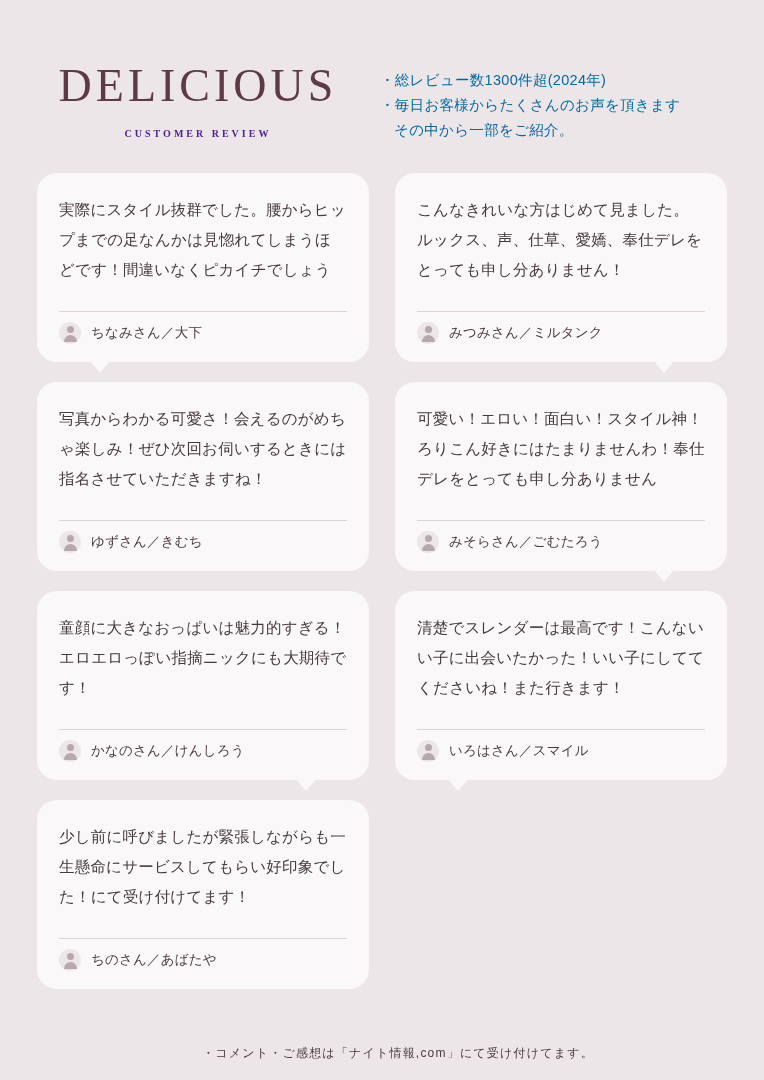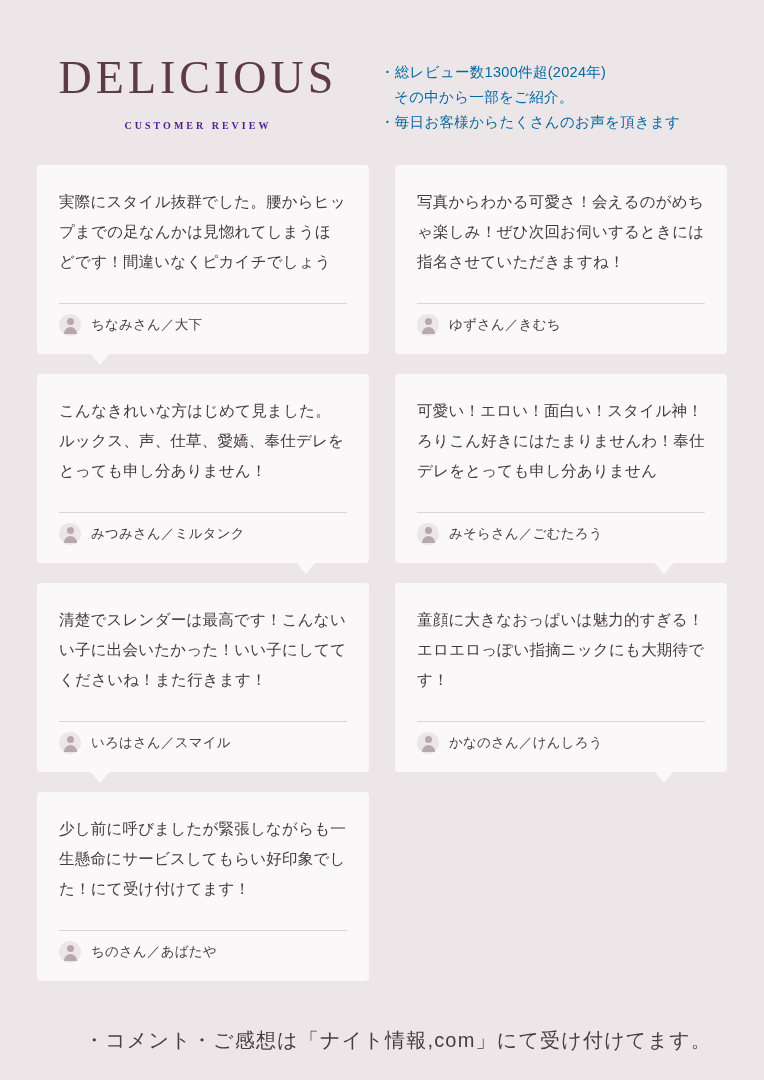--- a/index.html
+++ b/index.html
@@ -21,20 +21,21 @@
     box-sizing: border-box;
     position: relative;
   }
 
   
   .header {
     display: flex;
     align-items: flex-start;
     padding: 48px 30px 0 38px;
     box-sizing: border-box;
+    margin-top: 8px;
   }
   .title-block {
     width: 320px;
     flex: 0 0 320px;
     text-align: center;
     padding-top: 6px;
   }
   .main-title {
     font-family: "Liberation Serif", "DejaVu Serif", serif;
     font-size: 46px;
@@ -75,21 +76,21 @@
     display: grid;
     grid-template-columns: 1fr 1fr;
     column-gap: 26px;
     row-gap: 20px;
   }
   .review-cell {
     position: relative;
   }
   .card {
     background: #fbf8f9;
-    border-radius: 4px;
+    border-radius: 20px;
     padding: 22px 22px 14px 22px;
     box-sizing: border-box;
     position: relative;
   }
   .card .tail {
     position: absolute;
     bottom: -11px;
     left: 52px;
     width: 0;
     height: 0;
@@ -154,116 +155,116 @@
     letter-spacing: 0.2px;
   }
 
   
   .footer {
     position: absolute;
     left: 0;
     right: 0;
     bottom: 26px;
     text-align: center;
-    font-size: 20px;
+    font-size: 12px;
     letter-spacing: 1.2px;
     color: #4a3b40;
     padding-left: 32px;
   }
 </style>
 </head>
 <body>
 
 <div class="page">
 
   <div class="header">
     <div class="title-block">
       <h1 class="main-title">DELICIOUS</h1>
       <div class="sub-title">CUSTOMER REVIEW</div>
     </div>
     <div class="header-notes">
       <div class="note-line">・総レビュー数1300件超(2024年)</div>
+      <div class="note-line">・毎日お客様からたくさんのお声を頂きます</div>
       <div class="note-line indent">その中から一部をご紹介。</div>
-      <div class="note-line">・毎日お客様からたくさんのお声を頂きます</div>
     </div>
   </div>
 
   <div class="grid">
 
     <div class="review-cell">
       <div class="card">
         <div class="review-text">実際にスタイル抜群でした。腰からヒップまでの足なんかは見惚れてしまうほどです！間違いなくピカイチでしょう</div>
         <div class="divider"></div>
         <div class="author-row">
           <span class="avatar"></span>
           <span class="author-name">ちなみさん／大下</span>
         </div>
         <span class="tail"></span>
       </div>
     </div>
 
     <div class="review-cell">
       <div class="card">
+        <div class="review-text">こんなきれいな方はじめて見ました。ルックス、声、仕草、愛嬌、奉仕デレをとっても申し分ありません！</div>
+        <div class="divider"></div>
+        <div class="author-row">
+          <span class="avatar"></span>
+          <span class="author-name">みつみさん／ミルタンク</span>
+        </div>
+        <span class="tail right"></span>
+      </div>
+    </div>
+
+    <div class="review-cell">
+      <div class="card">
         <div class="review-text">写真からわかる可愛さ！会えるのがめちゃ楽しみ！ぜひ次回お伺いするときには指名させていただきますね！</div>
         <div class="divider"></div>
         <div class="author-row">
           <span class="avatar"></span>
           <span class="author-name">ゆずさん／きむち</span>
         </div>
       </div>
     </div>
 
     <div class="review-cell">
       <div class="card">
-        <div class="review-text">こんなきれいな方はじめて見ました。ルックス、声、仕草、愛嬌、奉仕デレをとっても申し分ありません！</div>
-        <div class="divider"></div>
-        <div class="author-row">
-          <span class="avatar"></span>
-          <span class="author-name">みつみさん／ミルタンク</span>
+        <div class="review-text">可愛い！エロい！面白い！スタイル神！ろりこん好きにはたまりませんわ！奉仕デレをとっても申し分ありません</div>
+        <div class="divider"></div>
+        <div class="author-row">
+          <span class="avatar"></span>
+          <span class="author-name">みそらさん／ごむたろう</span>
         </div>
         <span class="tail right"></span>
       </div>
     </div>
 
     <div class="review-cell">
       <div class="card">
-        <div class="review-text">可愛い！エロい！面白い！スタイル神！ろりこん好きにはたまりませんわ！奉仕デレをとっても申し分ありません</div>
-        <div class="divider"></div>
-        <div class="author-row">
-          <span class="avatar"></span>
-          <span class="author-name">みそらさん／ごむたろう</span>
+        <div class="review-text">童顔に大きなおっぱいは魅力的すぎる！エロエロっぽい指摘ニックにも大期待です！</div>
+        <div class="divider"></div>
+        <div class="author-row">
+          <span class="avatar"></span>
+          <span class="author-name">かなのさん／けんしろう</span>
         </div>
         <span class="tail right"></span>
       </div>
     </div>
 
     <div class="review-cell">
       <div class="card">
         <div class="review-text">清楚でスレンダーは最高です！こんないい子に出会いたかった！いい子にしててくださいね！また行きます！</div>
         <div class="divider"></div>
         <div class="author-row">
           <span class="avatar"></span>
           <span class="author-name">いろはさん／スマイル</span>
         </div>
         <span class="tail"></span>
       </div>
     </div>
 
-    <div class="review-cell">
-      <div class="card">
-        <div class="review-text">童顔に大きなおっぱいは魅力的すぎる！エロエロっぽい指摘ニックにも大期待です！</div>
-        <div class="divider"></div>
-        <div class="author-row">
-          <span class="avatar"></span>
-          <span class="author-name">かなのさん／けんしろう</span>
-        </div>
-        <span class="tail right"></span>
-      </div>
-    </div>
-
 
     <div class="review-cell">
       <div class="card">
         <div class="review-text">少し前に呼びましたが緊張しながらも一生懸命にサービスしてもらい好印象でした！にて受け付けてます！</div>
         <div class="divider"></div>
         <div class="author-row">
           <span class="avatar"></span>
           <span class="author-name">ちのさん／あばたや</span>
         </div>
       </div>

